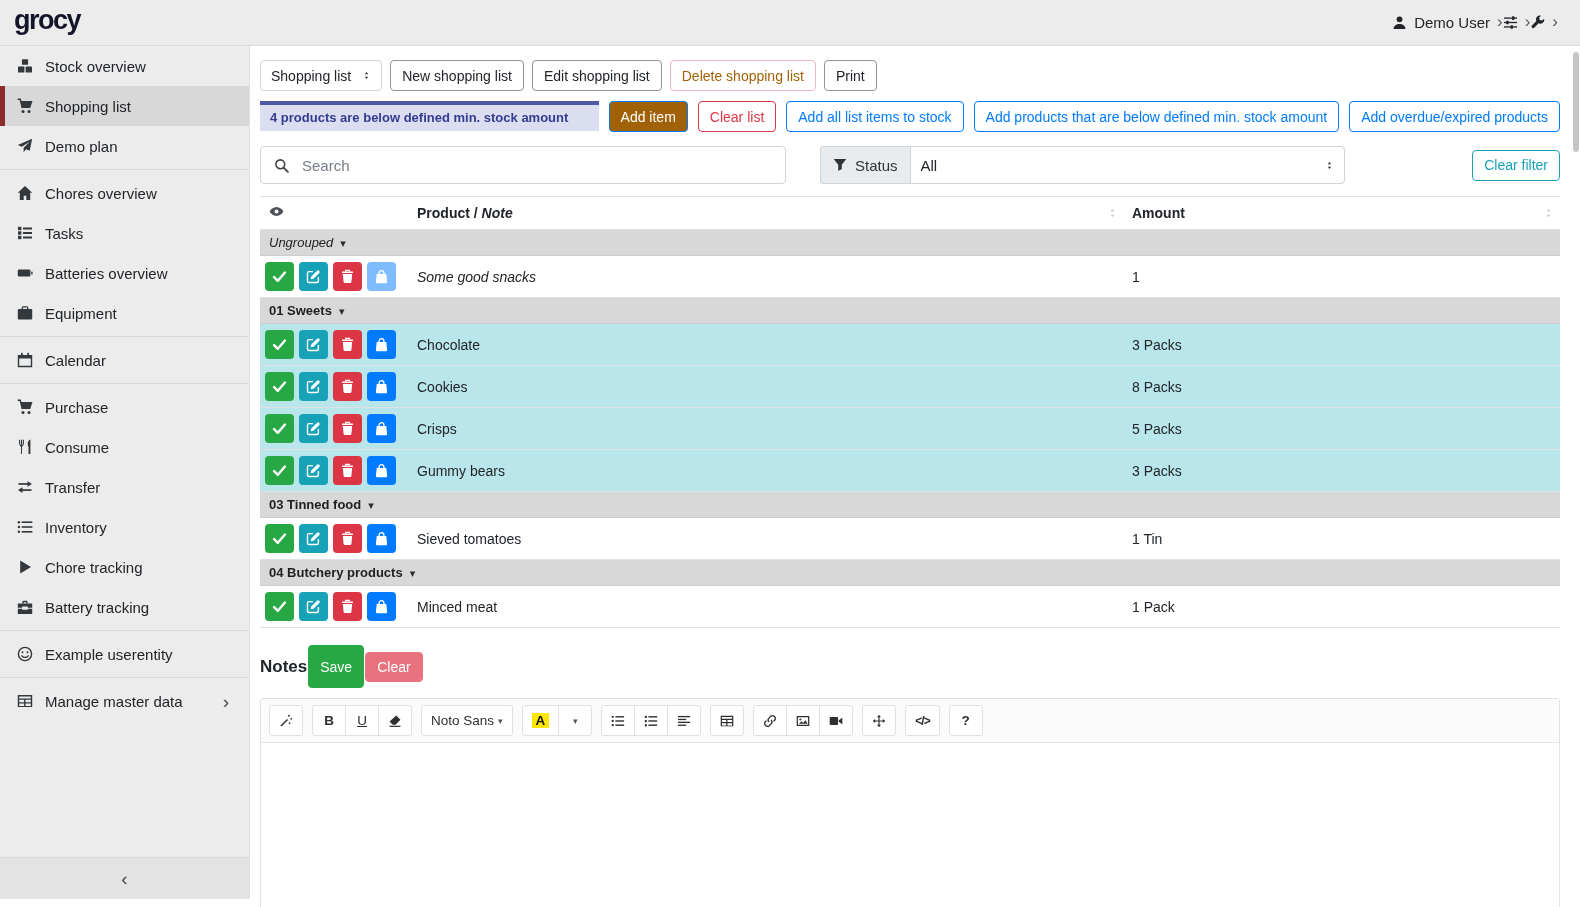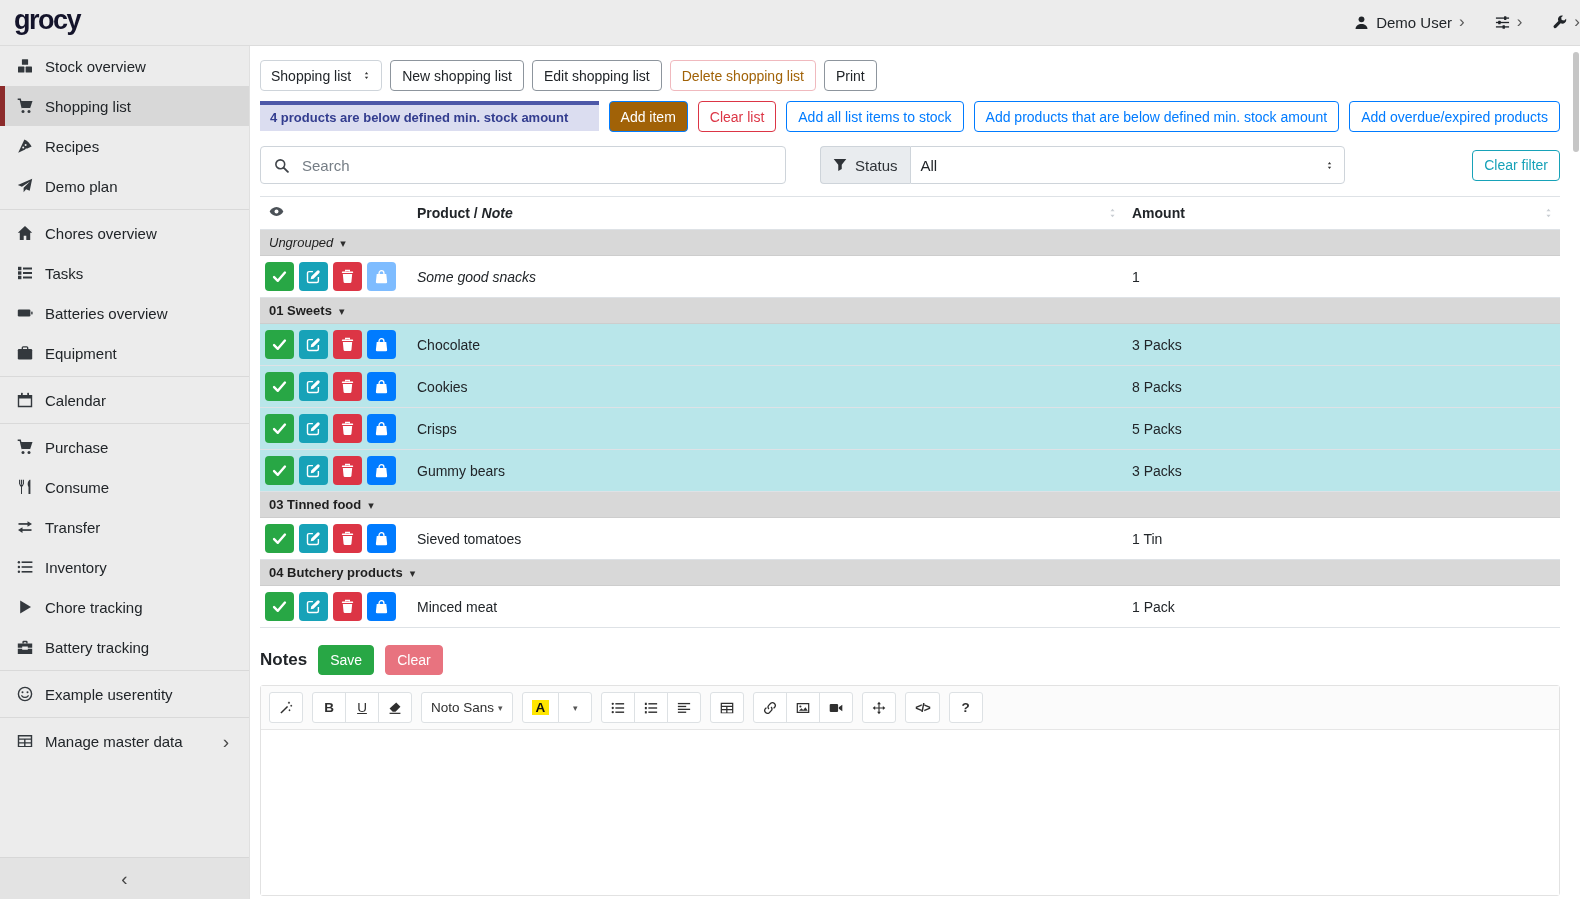--- a/index.html
+++ b/index.html
@@ -5,21 +5,21 @@
   * { box-sizing: border-box; }
   html, body { margin: 0; padding: 0; }
   body {
     width: 1580px; height: 907px; overflow: hidden;
     font-family: "Liberation Sans", "DejaVu Sans", sans-serif;
     background: #fff; color: #212529; font-size: 14px;
   }
   
   .topbar { height: 46px; background: #ececec; display: flex; align-items: center; justify-content: space-between; border-bottom: 1px solid #dcdcdc; }
   .logo { font-size: 27px; font-weight: bold; letter-spacing: -1.5px; color: #14142b; padding: 0 0 4px 14px; cursor: pointer; }
-  .topbar-right { display: flex; align-items: center; gap: 30px; }
+  .topbar-right { display: flex; align-items: center; padding-right: 22px; }
   .topbar-item { display: flex; align-items: center; gap: 7px; cursor: pointer; font-size: 15px; color: #212529; }
   .ticn svg { width: 15px; height: 15px; display: block; }
   .tchev { color: #5a5a5a; font-size: 17px; line-height: 1; margin-top: -2px; }
   
   .page { display: flex; height: 861px; }
   .sidebar { width: 250px; background: #ececec; display: flex; flex-direction: column; flex-shrink: 0; height: 853px; border-right: 1px solid #e0e0e0; }
   .nav-item { height: 40px; display: flex; align-items: center; gap: 11px; padding: 0 10px 0 15px; font-size: 15px; cursor: pointer; color: #212529; flex-shrink: 0; }
   .nav-item .icon { width: 19px; display: flex; justify-content: center; color: #33383d; }
   .nav-item .icon svg { width: 16px; height: 16px; display: block; }
   .nav-item.active { background: #d8d8d8; border-left: 5px solid #8c2b2b; padding-left: 10px; }
@@ -70,23 +70,23 @@
   .gname.italic { font-style: italic; font-weight: normal; }
   .gcaret { margin-left: 7px; font-size: 11px; color: #2d2d2d; }
   .item-row td { border-bottom: 1px solid #dee2e6; padding: 6px 8px; height: 42px; vertical-align: middle; background: #fff; }
   .item-row.hl td { background: #b9e6ea; }
   .cell-actions { white-space: nowrap; padding-left: 5px !important; }
   .abtn { width: 29px; height: 29px; border: none; border-radius: 4px; margin-right: 5px; display: inline-flex; align-items: center; justify-content: center; cursor: pointer; vertical-align: middle; padding: 0; }
   .abtn svg { width: 15px; height: 15px; display: block; }
   .abtn.muted { opacity: .5; }
   .pname.italic { font-style: italic; }
   
-  .notes-row { display: flex; align-items: center; gap: 11px; margin: 17px 0 10px; }
+  .notes-row { display: flex; align-items: center; gap: 1px; margin: 17px 0 10px; }
   .notes-row h2 { margin: 0; font-size: 17px; font-weight: bold; }
-  .btn-success { background: #28a745; border-color: #28a745; color: #fff; height: 30px; }
+  .btn-success { background: #28a745; border-color: #28a745; color: #fff; height: 43px; }
   .btn-clear { background: #e8737f; border-color: #e8737f; color: #fff; height: 30px; }
   .editor { border: 1px solid #e2e2e2; border-radius: 3px; }
   .editor-toolbar { padding: 6px 8px; background: #fbfbfb; border-bottom: 1px solid #e6e6e6; display: flex; align-items: center; }
   .tgroup { display: flex; margin-right: 9px; }
   .tbtn { height: 31px; min-width: 34px; background: #fff; border: 1px solid #dde1e4; display: flex; align-items: center; justify-content: center; gap: 4px; padding: 0 9px; font-size: 13.5px; font-family: inherit; color: #2f2f2f; cursor: pointer; margin-left: -1px; }
   .tgroup .tbtn:first-child { border-radius: 3px 0 0 3px; margin-left: 0; }
   .tgroup .tbtn:last-child { border-radius: 0 3px 3px 0; }
   .tgroup .tbtn:first-child:last-child { border-radius: 3px; }
   .tbtn-bold { font-weight: bold; }
   .tbtn-underline .tlabel { text-decoration: underline; }
@@ -159,31 +159,20 @@
               <path d="M.7 1.2h2.5l2.1 8.8" fill="none" stroke="currentColor" stroke-width="1.5"></path>
               <circle cx="6" cy="13.4" r="1.5"></circle>
               <circle cx="12" cy="13.4" r="1.5"></circle>
             </svg>
           </span>
           <span>Shopping list</span>
         </div>
         <div class="nav-item">
           <span class="icon">
             <svg viewBox="0 0 16 16" fill="currentColor" xmlns="http://www.w3.org/2000/svg">
-              <path d="M1.2 14.8 7.4 1.4a14.6 14.6 0 0 1 7.2 7.2z"></path>
-              <circle cx="6.2" cy="9.5" r="1" fill="#ececec"></circle>
-              <circle cx="9.3" cy="11.6" r="1" fill="#ececec"></circle>
-              <circle cx="8.6" cy="6.9" r="1" fill="#ececec"></circle>
-            </svg>
-          </span>
-          <span>Recipes</span>
-        </div>
-        <div class="nav-item">
-          <span class="icon">
-            <svg viewBox="0 0 16 16" fill="currentColor" xmlns="http://www.w3.org/2000/svg">
               <path d="M15.2.8.8 7l4.1 1.7L13 3.4 6.6 9.8v4.4l2.5-3 3.6 1.5z"></path>
             </svg>
           </span>
           <span>Demo plan</span>
         </div>
         <div class="nav-divider"></div>
         <div class="nav-item">
           <span class="icon">
             <svg viewBox="0 0 16 16" fill="currentColor" xmlns="http://www.w3.org/2000/svg">
               <path d="M8 1 .8 7.8h2V15h3.9v-4.3h2.6V15h3.9V7.8h2z"></path>

